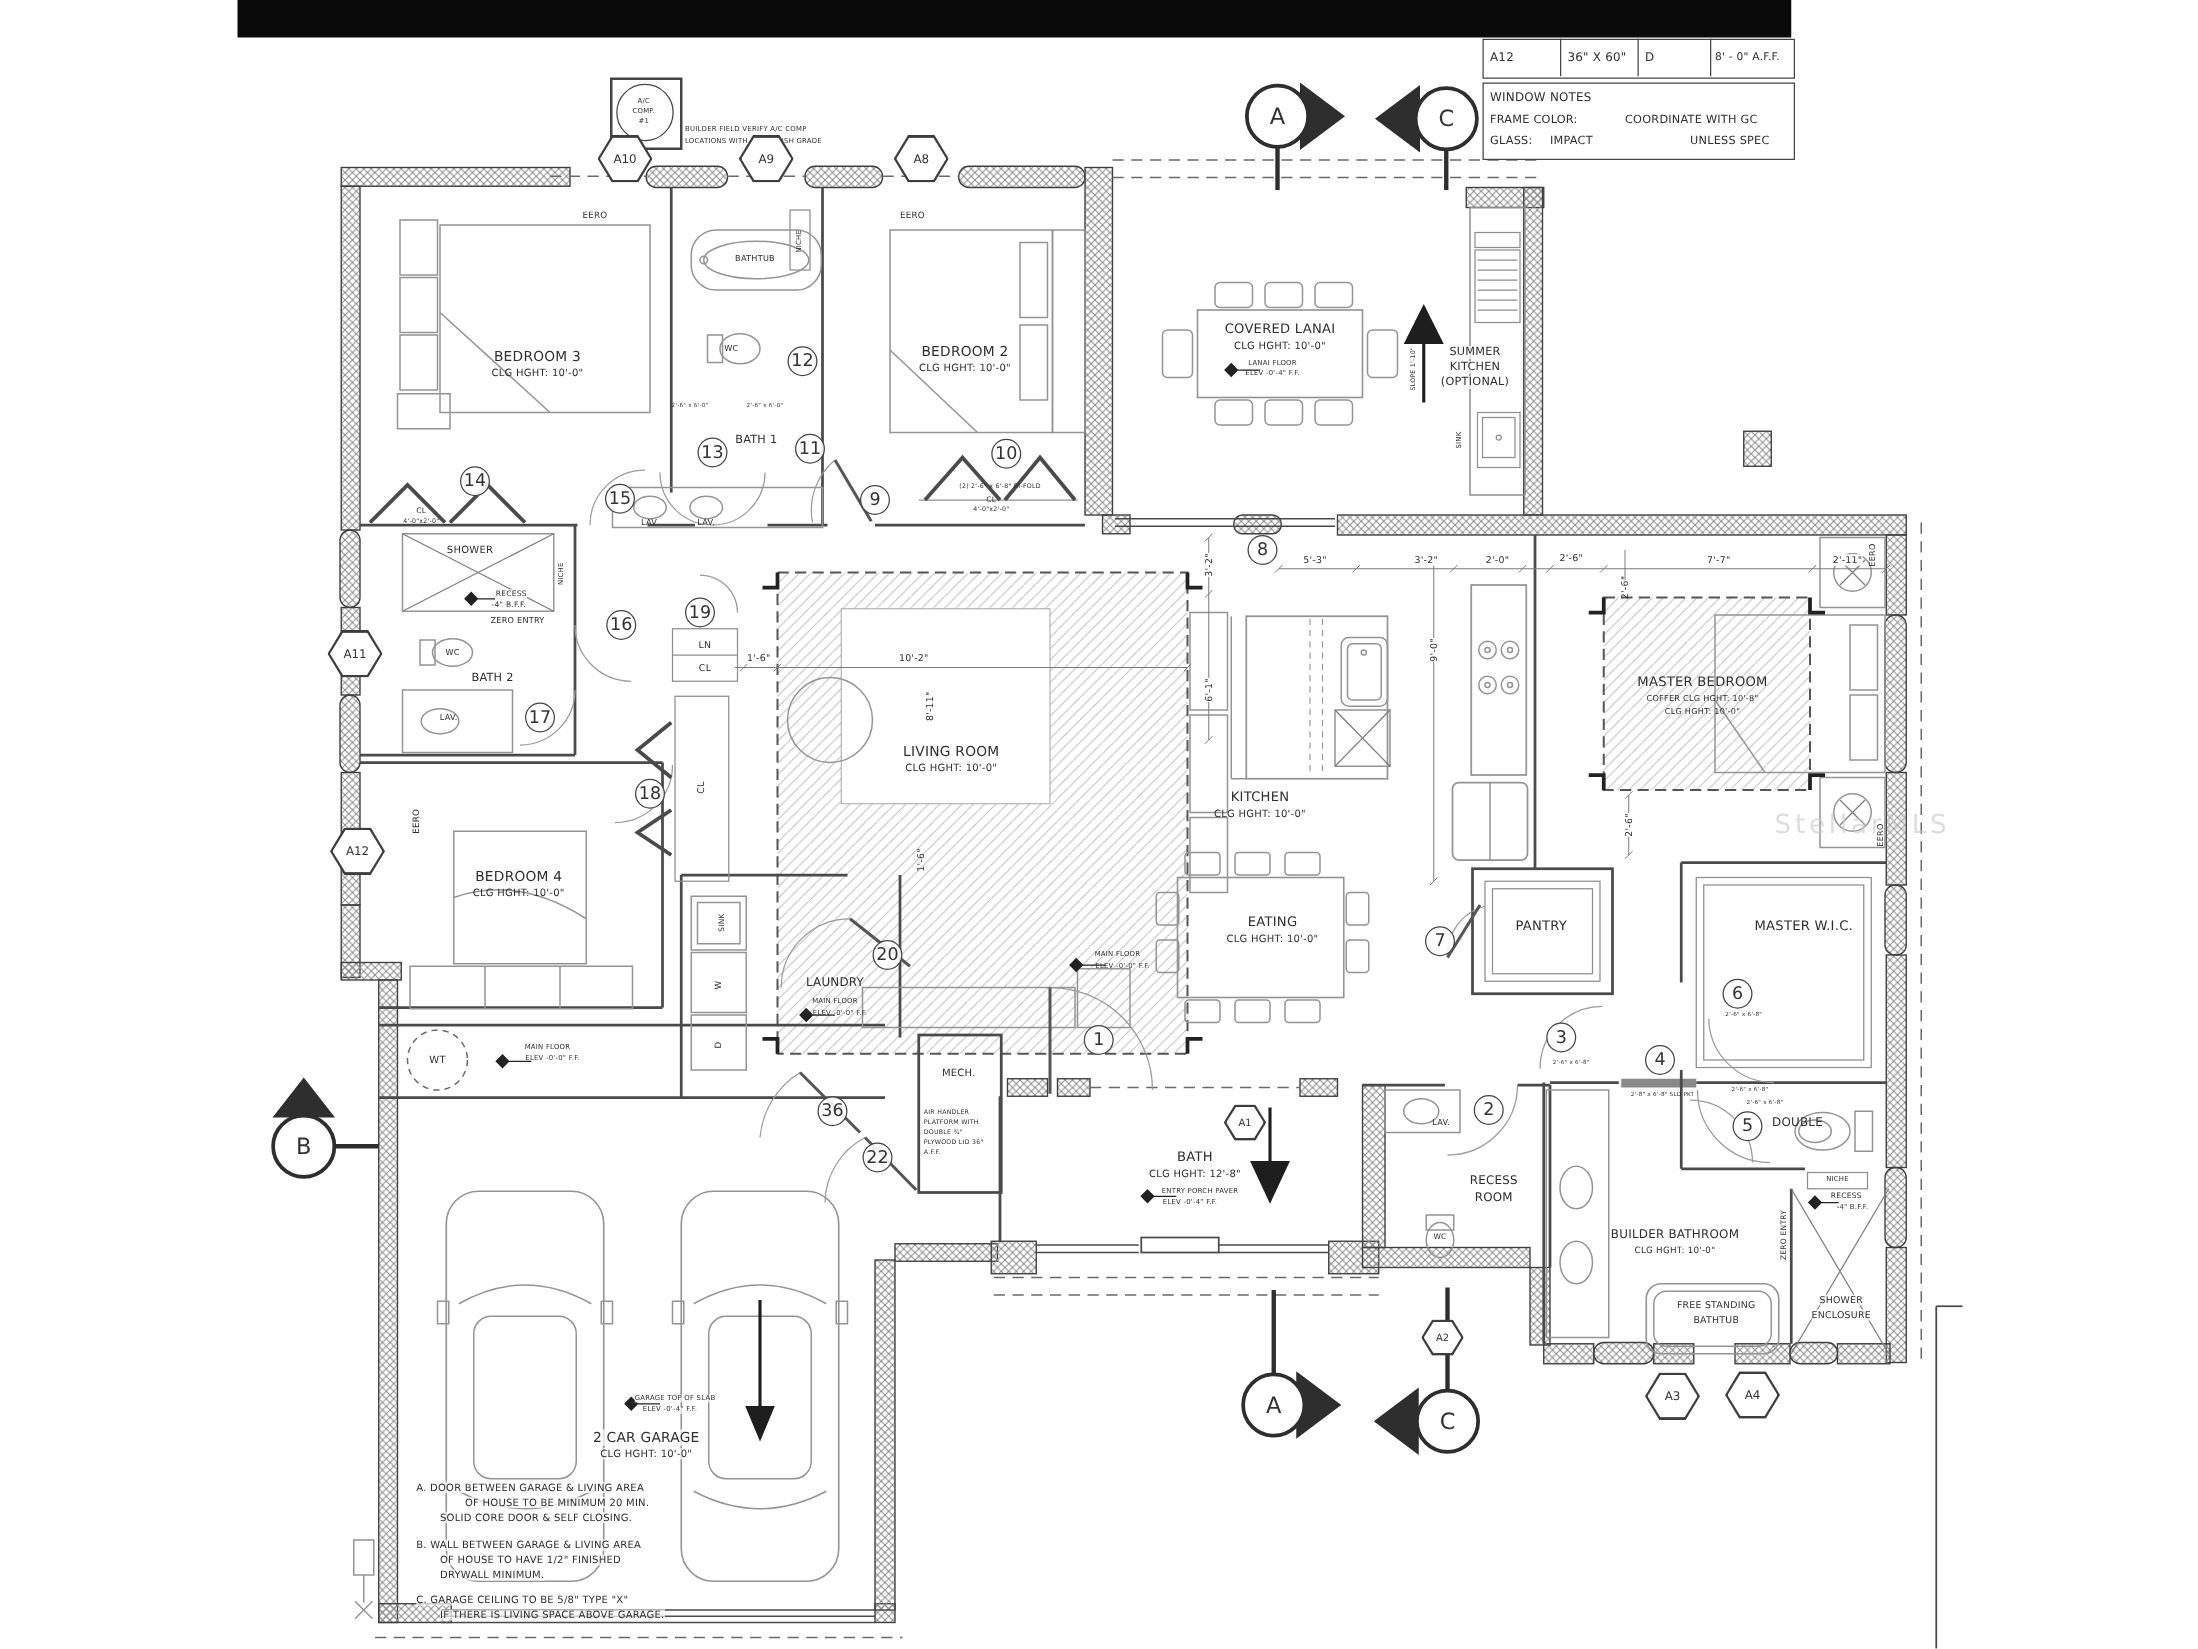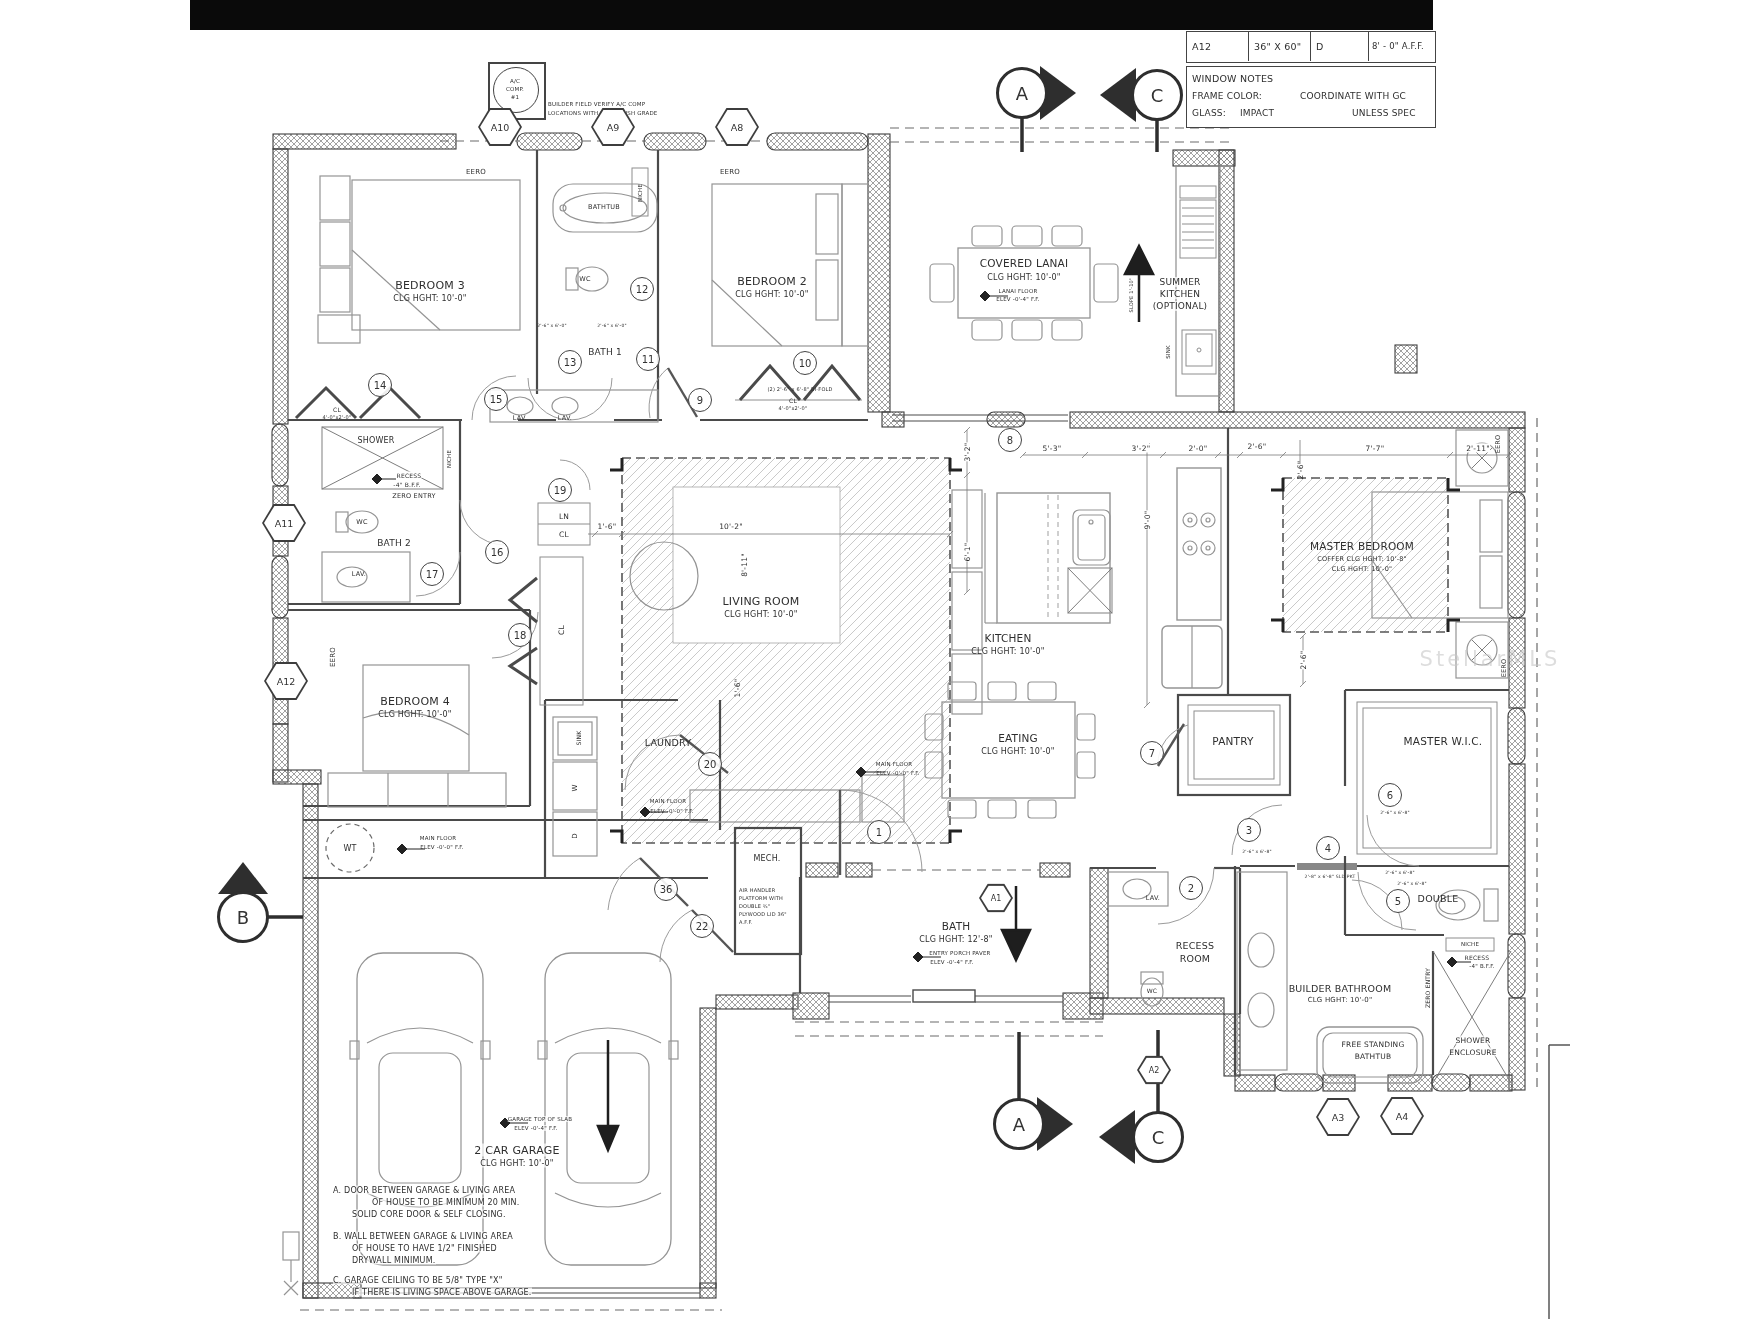--- a/index.html
+++ b/index.html
@@ -3,21 +3,21 @@
 <meta charset="utf-8">
 <style>
   html,body{margin:0;padding:0;background:#fff}
   #plan{position:relative;width:1758px;height:1319px;background:#fff;overflow:hidden;font-family:"DejaVu Sans",sans-serif}
   #plan svg{position:absolute;left:0;top:0}
   .lb{position:absolute;transform:translate(-50%,-50%);white-space:nowrap;color:#2e2e2e;text-align:center;z-index:4;letter-spacing:.2px}
   .r{transform:translate(-50%,-50%) rotate(-90deg)}
   .ll{transform:translate(0,-50%);text-align:left}
   .f11{font-size:11px}.f10{font-size:10.5px}.f95{font-size:9.5px}.f9{font-size:9px}.f8{font-size:8px}
   .f75{font-size:7.5px}.f7{font-size:7px}.f65{font-size:6.5px}.f6{font-size:6px}.f55{font-size:5.5px}.f5{font-size:5px}.f45{font-size:4.5px}
-  .cm{position:absolute;transform:translate(-50%,-50%);width:22px;height:22px;border:1.4px solid #444;border-radius:50%;background:rgba(255,255,255,.9);display:flex;align-items:center;justify-content:center;font-size:10px;color:#333;z-index:5}
+  .cm{position:absolute;transform:translate(-50%,-50%);width:22px;height:22px;border:1.4px solid #444;border-radius:50%;background:rgba(255,255,255,.9);display:flex;align-items:center;justify-content:center;font-size:14px;color:#333;z-index:5}
   .hx{position:absolute;transform:translate(-50%,-50%);width:44px;height:38px;z-index:5}
   .hx .o{position:absolute;inset:0;background:#3d3d3d;clip-path:polygon(26% 0,74% 0,100% 50%,74% 100%,26% 100%,0 50%)}
   .hx .i{position:absolute;inset:2px;background:#fff;clip-path:polygon(26% 0,74% 0,100% 50%,74% 100%,0% 50%,0 50%);clip-path:polygon(26% 0,74% 0,100% 50%,74% 100%,26% 100%,0 50%)}
   .hx .t{position:absolute;inset:0;display:flex;align-items:center;justify-content:center;font-size:9.5px;color:#333}
   .hx.sm{width:34px;height:29px}.hx.sm .t{font-size:8px}
   .sec{position:absolute;transform:translate(-50%,-50%);width:46px;height:46px;border:3px solid #2e2e2e;border-radius:50%;background:#fff;display:flex;align-items:center;justify-content:center;font-size:18px;color:#333;z-index:6}
   .tri{position:absolute;width:0;height:0;z-index:5}
   .tri-r{border-top:27px solid transparent;border-bottom:27px solid transparent;border-left:36px solid #2e2e2e;transform:translate(0,-50%)}
   .tri-l{border-top:27px solid transparent;border-bottom:27px solid transparent;border-right:36px solid #2e2e2e;transform:translate(0,-50%)}
   .tri-u{border-left:25px solid transparent;border-right:25px solid transparent;border-bottom:32px solid #2e2e2e;transform:translate(-50%,0)}
@@ -483,21 +483,21 @@
 <div class="cm" style="left:1390px;top:795px">6</div>
 <div class="cm" style="left:1152px;top:753px">7</div>
 <div class="cm" style="left:1010px;top:440px">8</div>
 <div class="cm" style="left:700px;top:400px">9</div>
 <div class="cm" style="left:805px;top:363px">10</div>
 <div class="cm" style="left:648px;top:359px">11</div>
 <div class="cm" style="left:642px;top:289px">12</div>
 <div class="cm" style="left:570px;top:362px">13</div>
 <div class="cm" style="left:380px;top:385px">14</div>
 <div class="cm" style="left:496px;top:399px">15</div>
-<div class="cm" style="left:497px;top:552px">16</div>
+<div class="cm" style="left:497px;top:500px">16</div>
 <div class="cm" style="left:432px;top:574px">17</div>
 <div class="cm" style="left:520px;top:635px">18</div>
 <div class="cm" style="left:560px;top:490px">19</div>
 <div class="cm" style="left:710px;top:764px">20</div>
 <div class="cm" style="left:666px;top:889px">36</div>
 <div class="cm" style="left:702px;top:926px">22</div>
 
 <span class="lb f7" style="left:476px;top:172px">EERO</span>
 <span class="lb f7" style="left:730px;top:172px">EERO</span>
 <span class="lb r f7" style="left:333px;top:657px">EERO</span>
@@ -550,21 +550,21 @@
 <span class="lb f8" style="left:761px;top:614px">CLG HGHT: 10'-0"</span>
 <span class="lb f10" style="left:1008px;top:638px">KITCHEN</span>
 <span class="lb f8" style="left:1008px;top:651px">CLG HGHT: 10'-0"</span>
 <span class="lb f10" style="left:1018px;top:738px;background:#fff">EATING</span>
 <span class="lb f8" style="left:1018px;top:751px;background:#fff">CLG HGHT: 10'-0"</span>
 <span class="lb f10" style="left:1233px;top:741px;background:#fff">PANTRY</span>
 <span class="lb f10" style="left:1362px;top:546px">MASTER BEDROOM</span>
 <span class="lb f65" style="left:1362px;top:559px">COFFER CLG HGHT: 10'-8"</span>
 <span class="lb f65" style="left:1362px;top:569px">CLG HGHT: 10'-0"</span>
 <span class="lb f10" style="left:1443px;top:741px">MASTER W.I.C.</span>
-<span class="lb f95" style="left:668px;top:742px">LAUNDRY</span>
+<span class="lb f95" style="left:668px;top:786px">LAUNDRY</span>
 <span class="lb f55" style="left:668px;top:801px">MAIN FLOOR</span>
 <span class="lb f55" style="left:672px;top:811px">ELEV -0'-0" F.F.</span>
 <span class="lb r f6" style="left:578px;top:738px">SINK</span>
 <span class="lb r f7" style="left:575px;top:788px">W</span>
 <span class="lb r f7" style="left:575px;top:836px">D</span>
 <span class="lb f8" style="left:767px;top:858px">MECH.</span>
 <span class="lb ll f5" style="left:739px;top:890px">AIR HANDLER</span>
 <span class="lb ll f5" style="left:739px;top:898px">PLATFORM WITH</span>
 <span class="lb ll f5" style="left:739px;top:906px">DOUBLE ¾"</span>
 <span class="lb ll f5" style="left:739px;top:914px">PLYWOOD LID 36"</span>

